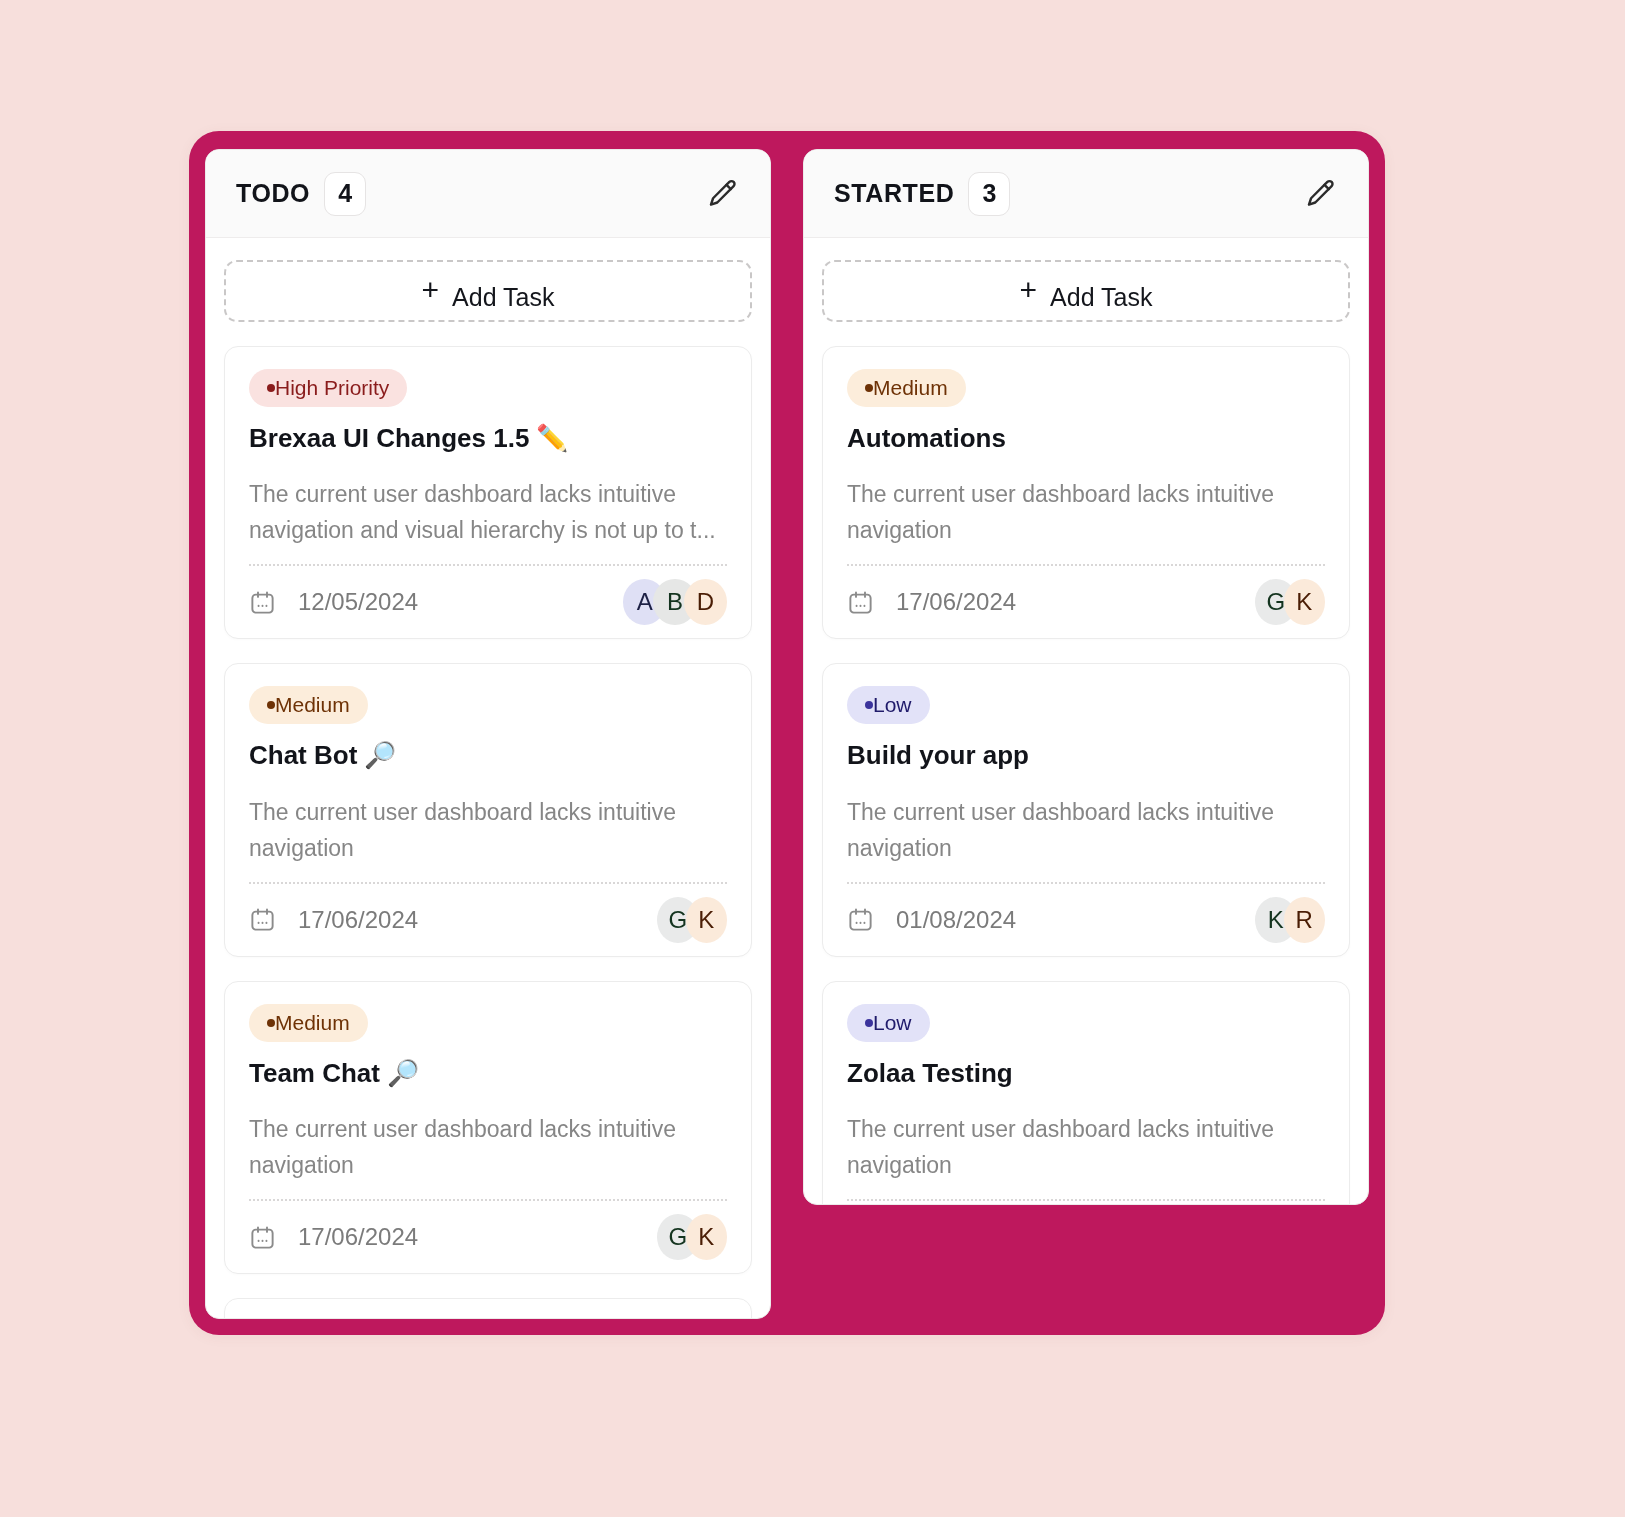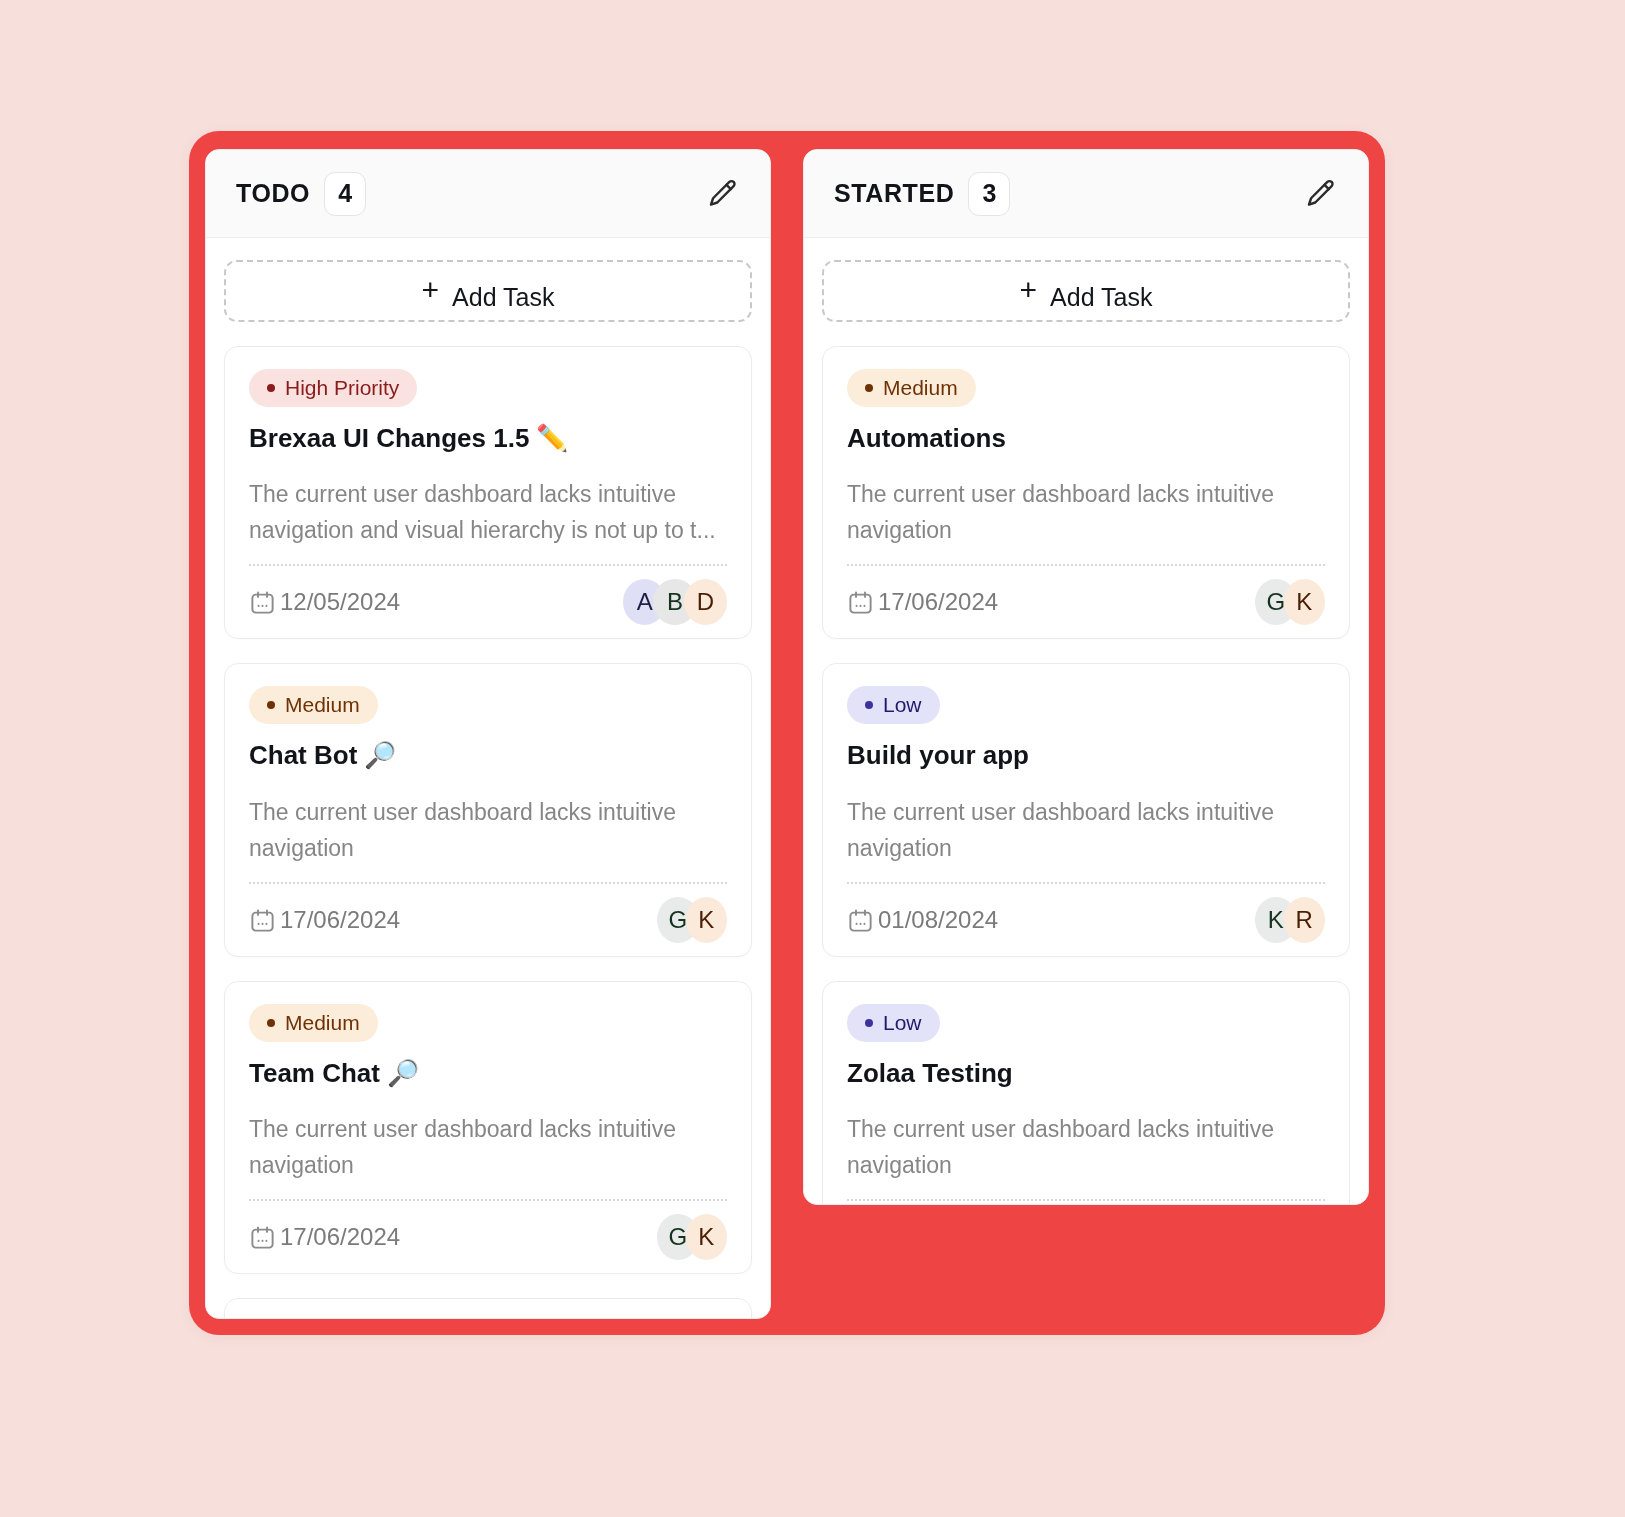--- a/index.html
+++ b/index.html
@@ -15,21 +15,21 @@
     font-family: "Liberation Sans", sans-serif;
     -webkit-font-smoothing: antialiased;
   }
 
   .board-shell {
     position: absolute;
     left: 189px;
     top: 131px;
     width: 1196px;
     height: 1204px;
-    background: #ef4444;
+    background: #be185d;
     border-radius: 30px;
     box-shadow: 0 2px 14px rgba(120, 70, 70, 0.06);
     padding: 18px 16px;
     display: flex;
     gap: 32px;
     overflow: hidden;
   }
 
   .column {
     width: 566px;
@@ -129,21 +129,20 @@
     border: 1px solid #ececec;
     border-radius: 14px;
     background: #ffffff;
     padding: 22px 24px 0 24px;
     box-shadow: 0 1px 3px rgba(0,0,0,0.02);
   }
 
   .badge {
     display: inline-flex;
     align-items: center;
-    gap: 10px;
     height: 38px;
     padding: 0 18px;
     border-radius: 19px;
     font-size: 21px;
     font-weight: 400;
   }
   .badge .dot {
     width: 8px;
     height: 8px;
     border-radius: 50%;
@@ -180,22 +179,22 @@
   }
 
   .card-footer {
     height: 72px;
     display: flex;
     align-items: center;
   }
 
   .due {
     display: flex;
-    align-items: flex-end;
-    gap: 4px;
+    align-items: center;
+    gap: 22px;
     font-size: 24px;
     color: #7b7b7b;
   }
   .cal-icon { display: block; flex-shrink: 0; }
 
   .avatars {
     margin-left: auto;
     display: flex;
     align-items: center;
   }

